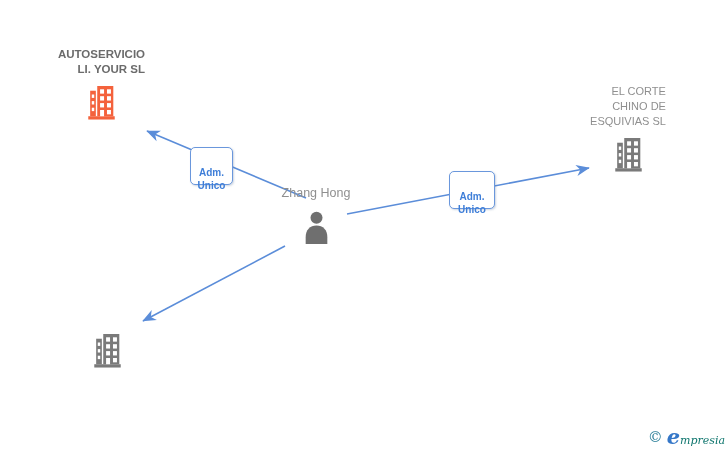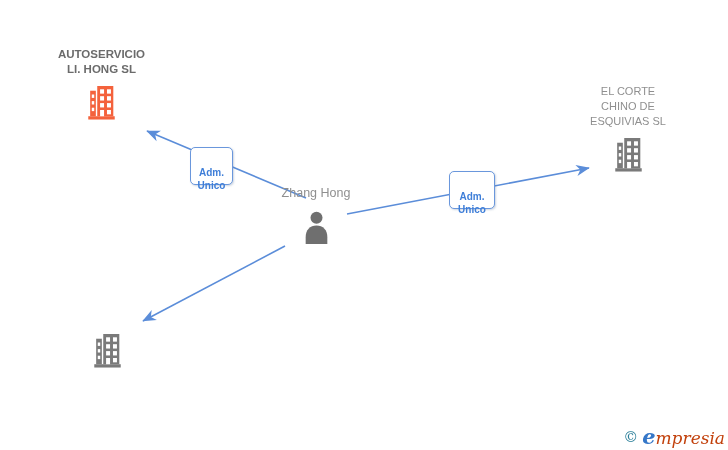--- a/index.html
+++ b/index.html
@@ -19,21 +19,21 @@
   }
   .node {
     position: absolute;
     z-index: 2;
     display: flex;
     flex-direction: column;
     align-items: center;
     cursor: pointer;
   }
   .company-name {
-    text-align: center;
+    text-align: right;
     font-size: 11px;
     line-height: 15px;
     color: #8f8f8f;
   }
   .company-name.main {
     font-weight: bold;
     font-size: 11.5px;
     color: #6b6b6b;
   }
   .person-name {
@@ -80,23 +80,23 @@
     vertical-align: 2px;
     margin-right: 4px;
   }
   .brand-initial {
     color: #3577c8;
     font-style: italic;
     font-size: 21px;
     font-weight: bold;
   }
   .brand-rest {
-    color: #c2410c;
+    color: #0f766e;
     font-style: italic;
-    font-size: 17px;
+    font-size: 11px;
   }
 </style>
 </head>
 <body>
 
 <div class="canvas">
 
   <svg width="0" height="0" style="position:absolute" aria-hidden="true">
     <defs>
       <symbol id="building" viewBox="0 0 30 36">
@@ -133,21 +133,21 @@
       </marker>
     </defs>
     <line x1="306" y1="198" x2="147" y2="131" stroke="#5b8dd9" stroke-width="1.6" marker-end="url(#arrow)"></line>
     <line x1="347" y1="214" x2="589" y2="168" stroke="#5b8dd9" stroke-width="1.6" marker-end="url(#arrow)"></line>
     <line x1="285" y1="246" x2="143" y2="321" stroke="#5b8dd9" stroke-width="1.6" marker-end="url(#arrow)"></line>
   </svg>
 
   <div class="node" style="left:29px; top:47px; width:145px;">
     <div class="company-name main">
       <div>AUTOSERVICIO</div>
-      <div>LI. HONG SL</div>
+      <div>LI. YOUR SL</div>
     </div>
     <svg class="icon-building building-orange mt9" width="29" height="34">
         <use href="#building"></use>
       </svg>
   </div>
 
   <div class="node" style="left:268px; top:186px; width:96px;">
     <div class="person-name">Zhang Hong</div>
     <svg class="icon-person person-gray mt10" width="29" height="33">
         <use href="#person"></use>

